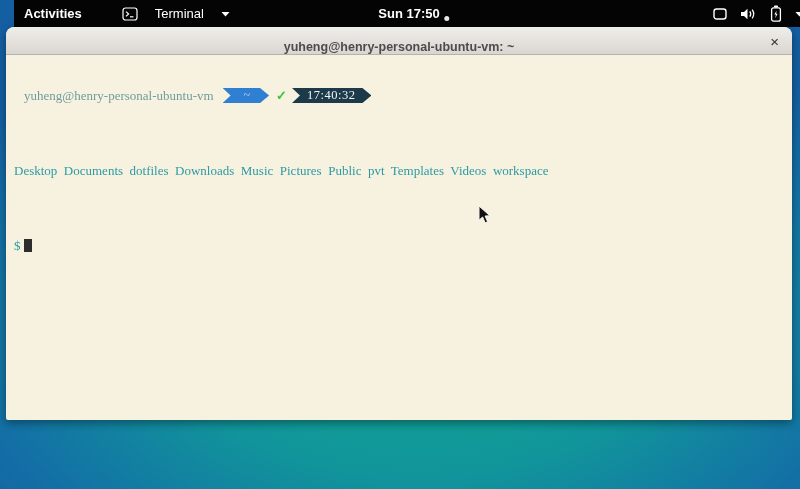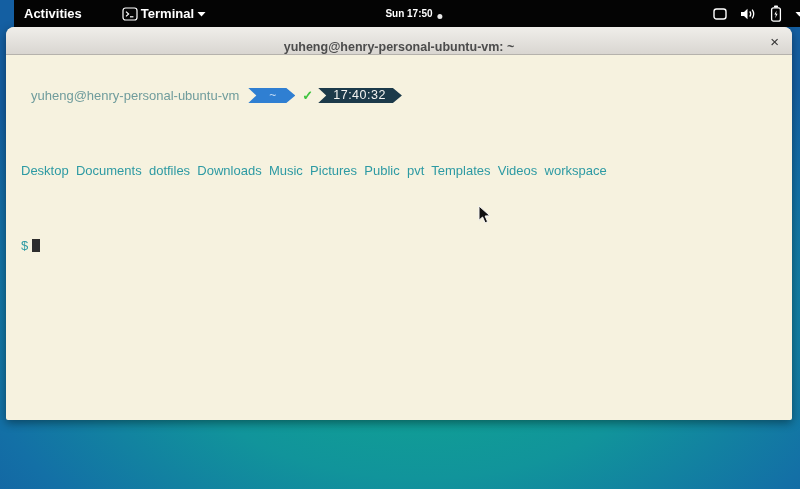--- a/index.html
+++ b/index.html
@@ -10,25 +10,25 @@
       radial-gradient(ellipse 560px 330px at 420px 330px,
         #0fa98e 0%, #11949b 45%, #1370a6 80%, #145fa2 100%);
   }
 
   
   .topbar{
     position:absolute;top:0;left:14px;width:800px;height:27px;
     background:#040404;color:#fff;display:flex;align-items:center;z-index:30;
   }
   .activities{margin-left:10px;font-weight:bold;font-size:13px;}
-  .appmenu{margin-left:40px;display:flex;align-items:center;gap:3px;font-weight:bold;font-size:13px;}
+  .appmenu{margin-left:40px;display:flex;align-items:center;gap:17px;font-weight:normal;font-size:13px;}
   .appmenu svg{display:block;}
   .clock{
     position:absolute;left:50%;transform:translateX(-50%);
-    font-weight:bold;font-size:10px;display:flex;align-items:flex-end;gap:5px;
+    font-weight:bold;font-size:13px;display:flex;align-items:flex-end;gap:5px;
   }
   .notif-dot{width:5px;height:5px;border-radius:50%;background:#e8e8e8;display:inline-block;}
   .sysicons{position:absolute;right:10px;top:0;height:27px;display:flex;align-items:center;gap:13px;}
   .sysicons svg{display:block;}
 
   
   .window{
     position:absolute;left:6px;top:27px;width:786px;height:393px;
     border-radius:8px 8px 2px 2px;overflow:hidden;background:#f6f2df;
     box-shadow:0 3px 10px rgba(0,0,0,.4);z-index:10;
@@ -38,23 +38,23 @@
     border-bottom:1px solid #b5b2ac;border-radius:8px 8px 0 0;
     display:flex;align-items:flex-end;justify-content:center;position:relative;
     font-size:12.5px;font-weight:bold;color:#4c4c4c;
   }
   .close-btn{
     position:absolute;right:13px;top:50%;transform:translateY(-50%);
     font-size:15px;line-height:15px;color:#343434;font-weight:normal;cursor:default;
   }
 
   .termbody{
-    font-family:Liberation Sans, sans-serif;
+    font-family:Liberation Serif, serif;
     font-size:13px;line-height:15px;color:#6f9c9c;
-    padding:3px 15px;white-space:pre;
+    padding:3px 8px;white-space:pre;
   }
   .term-line{height:15px;white-space:pre;}
   .prompt-line{padding-left:10px;}
   .userhost{color:#6f9c9c;}
 
   .badge-cwd{
     display:inline-block;height:15px;line-height:15px;vertical-align:top;
     background:#2f7fd2;color:#c3dcf6;padding:0 19px 0 21px;margin-left:9px;
     font-size:12px;
     clip-path:polygon(0 0, calc(100% - 9px) 0, 100% 50%, calc(100% - 9px) 100%, 0 100%, 8px 50%);

